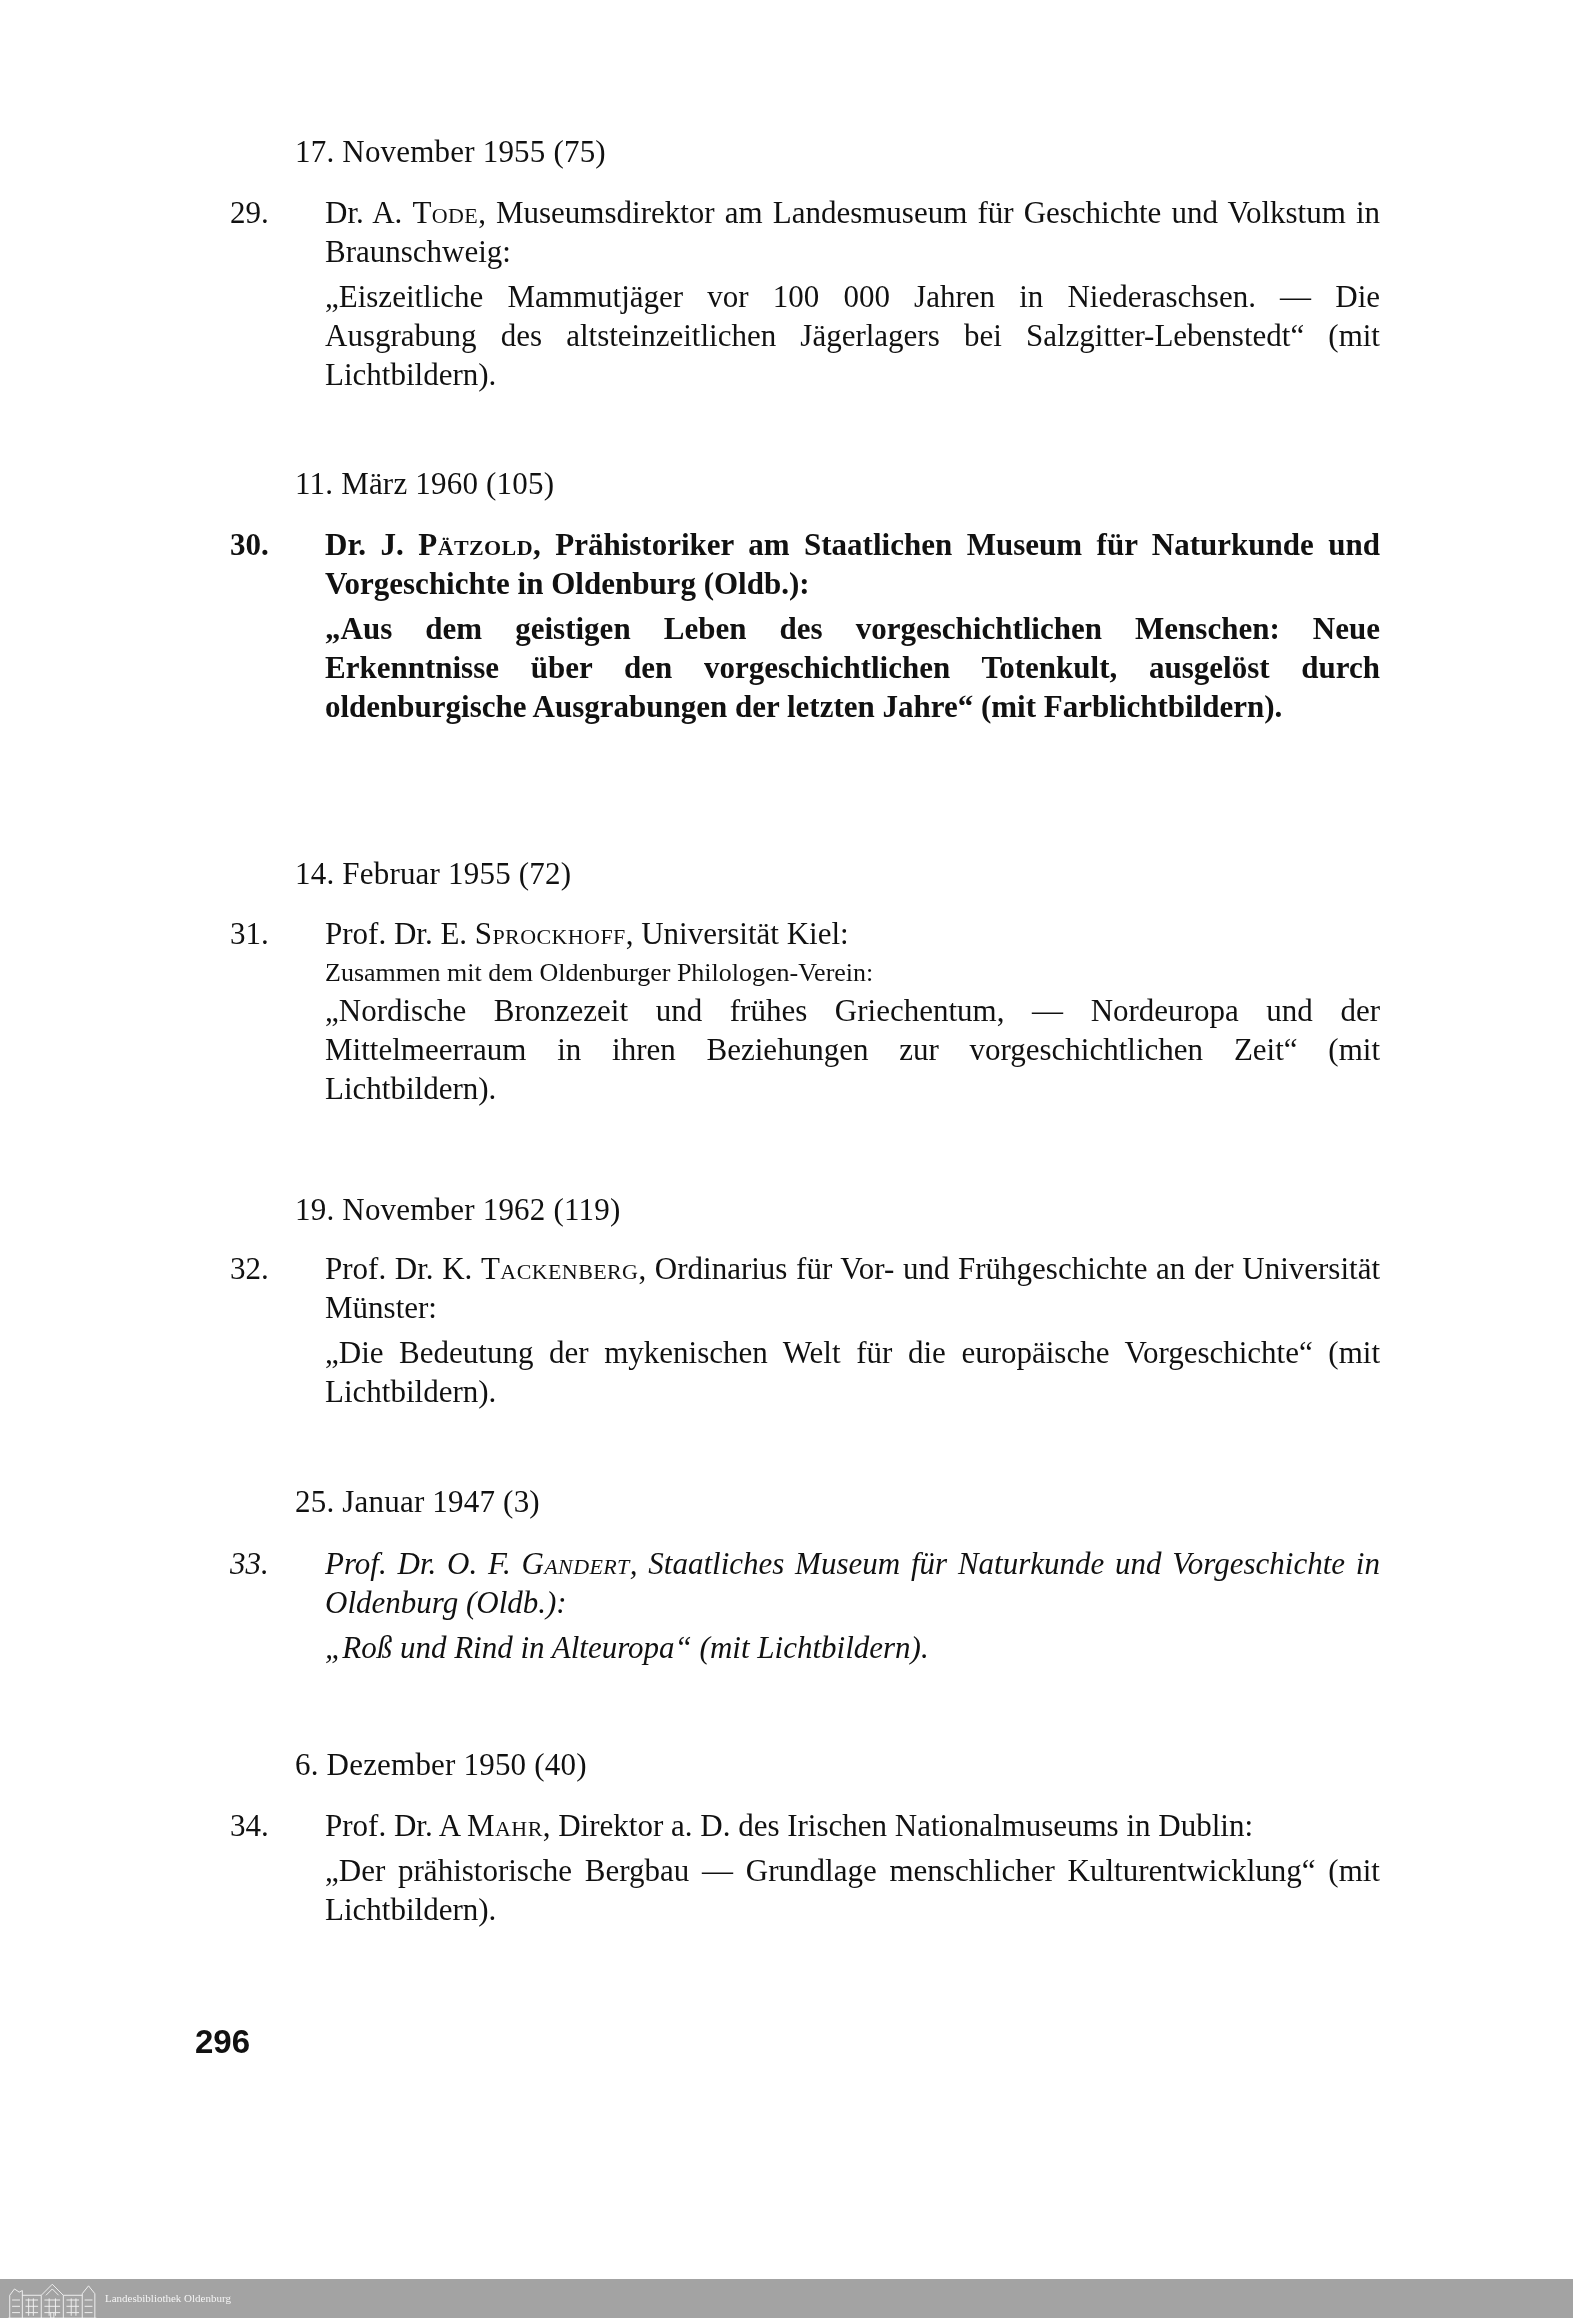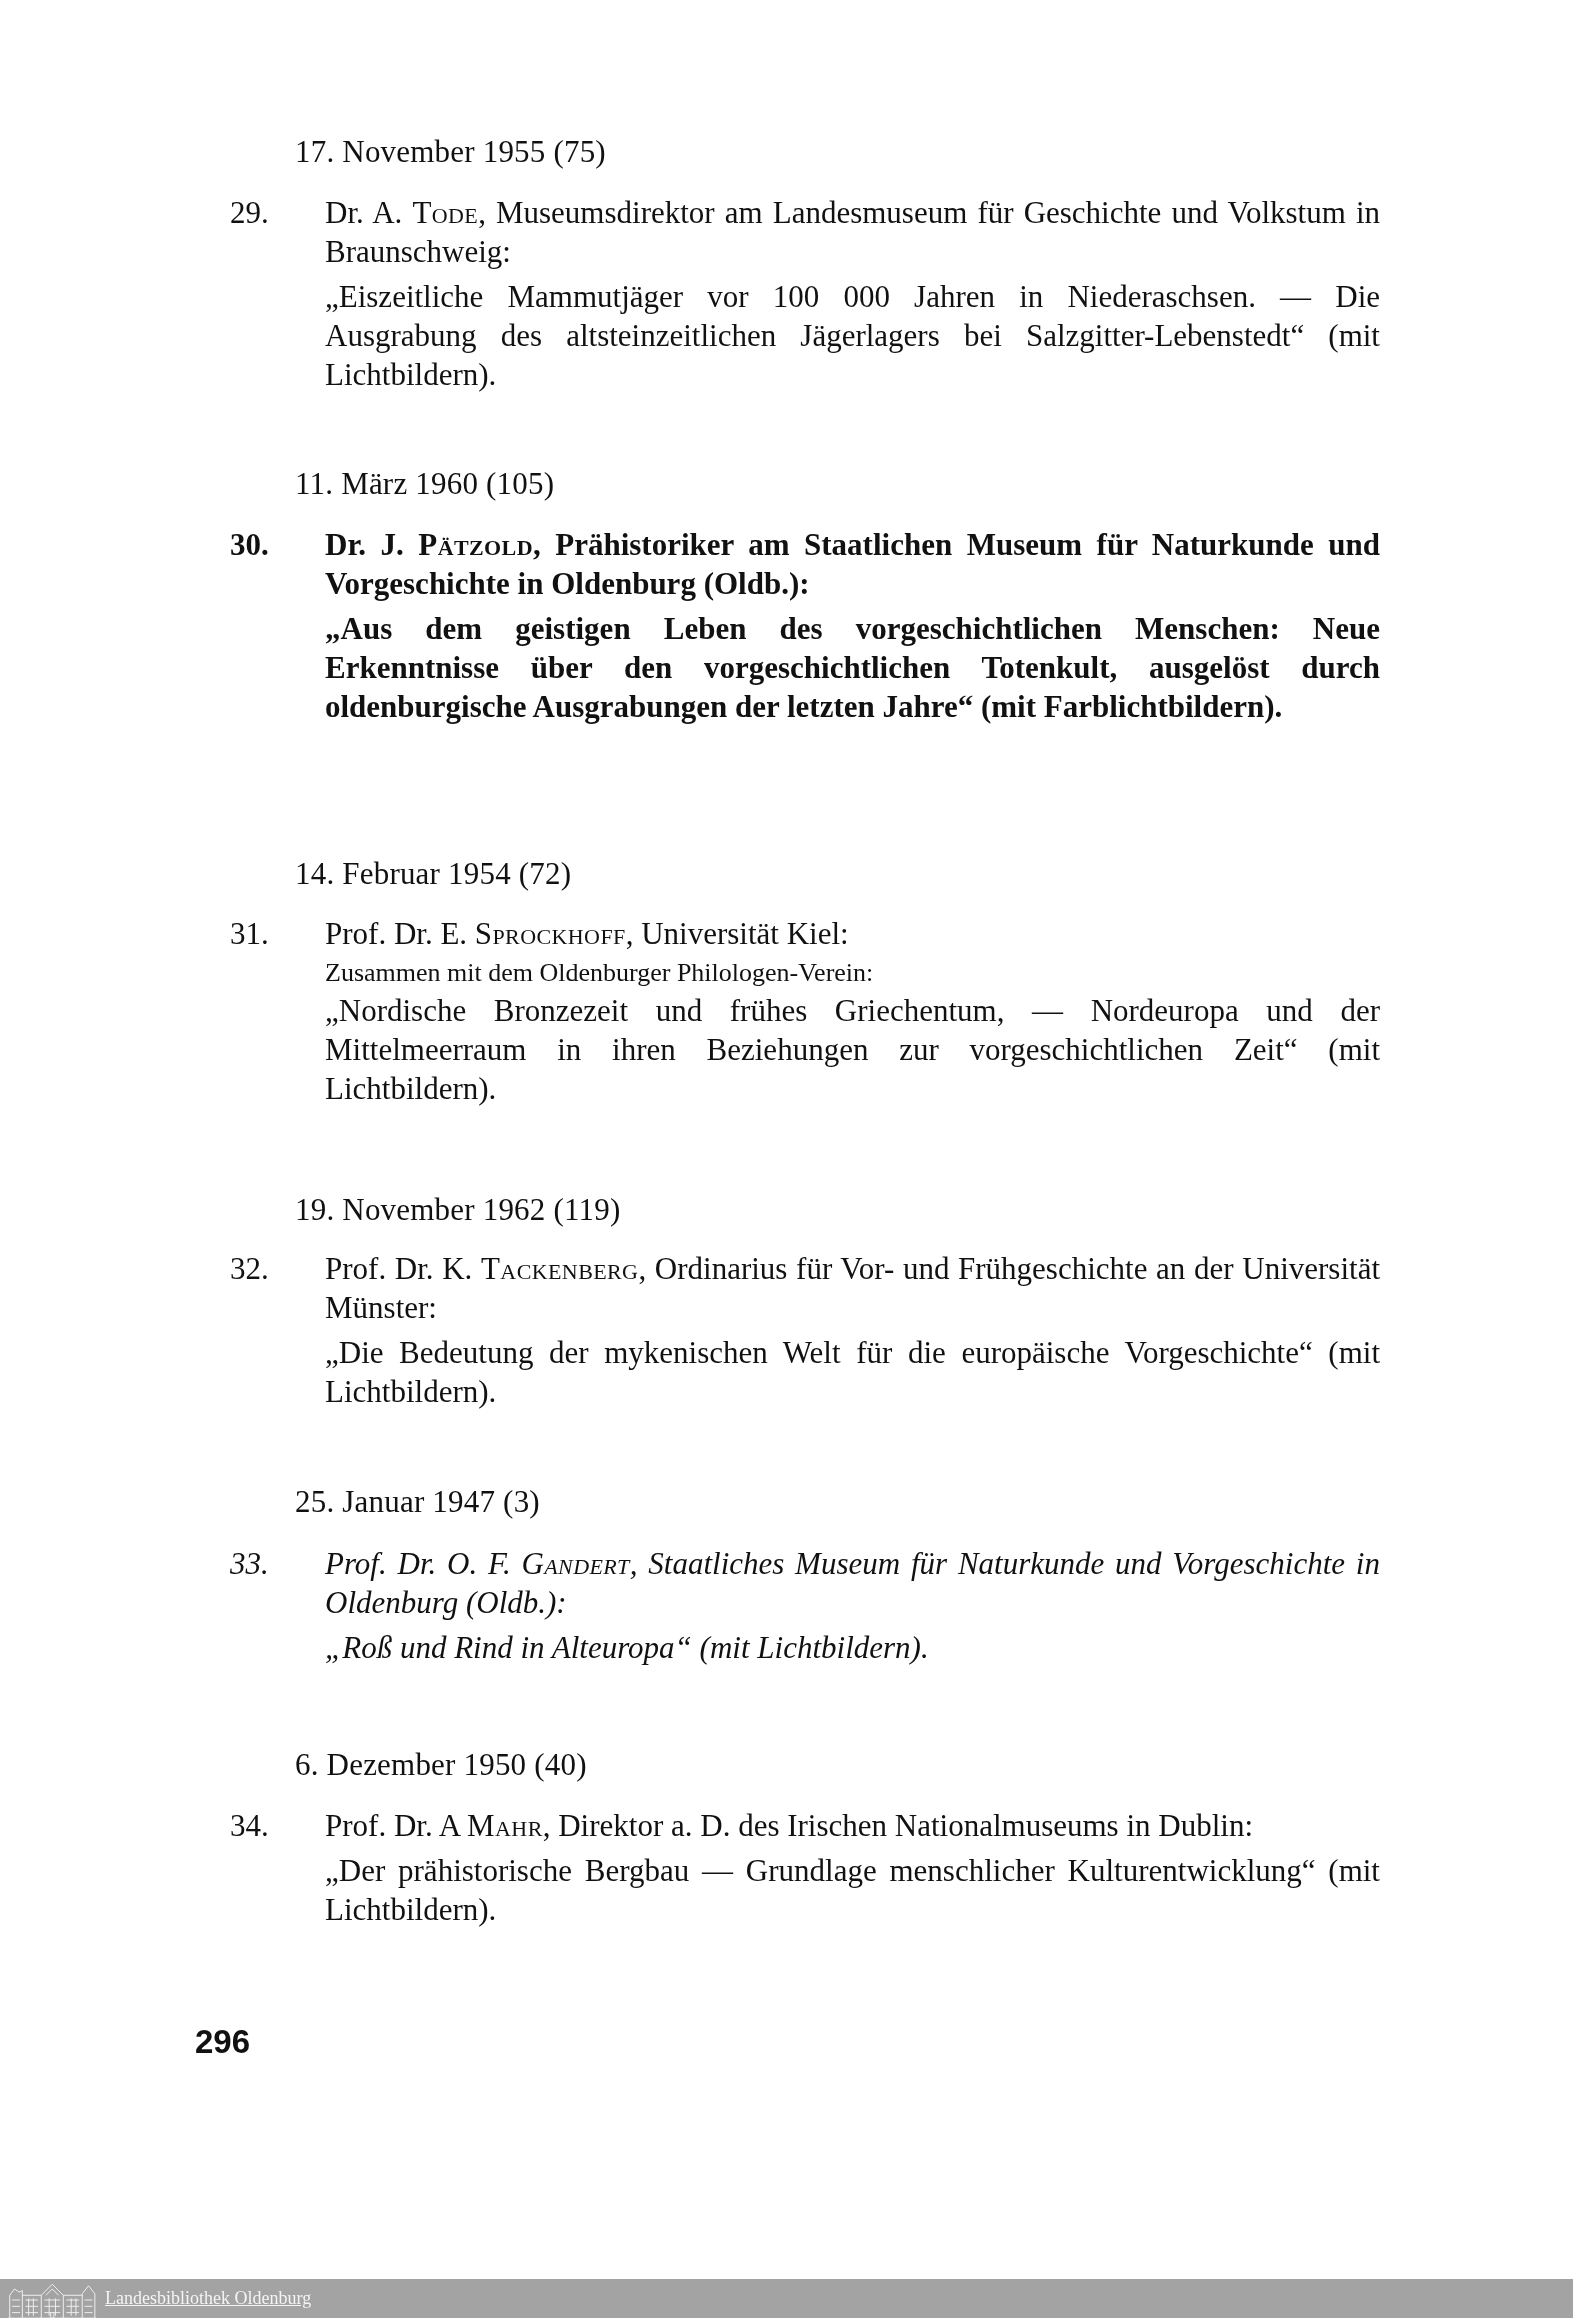--- a/index.html
+++ b/index.html
@@ -84,25 +84,24 @@
     left: 4.7px;
     top: 1.6px;
     width: 93px;
     height: 38px;
   }
   .footer .lib-name {
     position: absolute;
     left: 105px;
     top: 10.2px;
     font-family: "Liberation Serif", serif;
-    font-size: 18px;
+    font-size: 11px;
     line-height: 19px;
     color: #f4f4f4;
     white-space: nowrap;
-    text-decoration: underline;
   }
 </style>
 </head>
 <body>
 
 <div class="page">
 
   <div class="date" style="top:132px;">17. November 1955 (75)</div>
   <div class="entry" style="top:193px;">
     <span class="num">29.</span>
@@ -114,21 +113,21 @@
 
   <div class="date" style="top:464px;">11. März 1960 (105)</div>
   <div class="entry" style="top:525px;font-weight:bold;">
     <span class="num">30.</span>
     <div class="body">
       <span class="speaker"><span>Dr. J. </span><span class="sc">Pätzold</span><span>, Prähistoriker am Staatlichen Museum für Naturkunde und Vorgeschichte in Oldenburg (Oldb.):</span></span>
       <span class="title">„Aus dem geistigen Leben des vorgeschichtlichen Menschen: Neue Erkenntnisse über den vorgeschichtlichen Totenkult, ausgelöst durch oldenburgische Ausgrabungen der letzten Jahre“ (mit Farblichtbildern).</span>
     </div>
   </div>
 
-  <div class="date" style="top:854px;">14. Februar 1954 (72)</div>
+  <div class="date" style="top:854px;">14. Februar 1955 (72)</div>
   <div class="entry" style="top:914px;">
     <span class="num">31.</span>
     <div class="body">
       <span class="speaker"><span>Prof. Dr. E. </span><span class="sc">Sprockhoff</span><span>, Universität Kiel:</span></span>
       <span class="note">Zusammen mit dem Oldenburger Philologen-Verein:</span>
       <span class="title" style="margin-top:1.6px;">„Nordische Bronzezeit und frühes Griechentum, — Nordeuropa und der Mittelmeerraum in ihren Beziehungen zur vorgeschichtlichen Zeit“ (mit Lichtbildern).</span>
     </div>
   </div>
 
   <div class="date" style="top:1190px;">19. November 1962 (119)</div>

